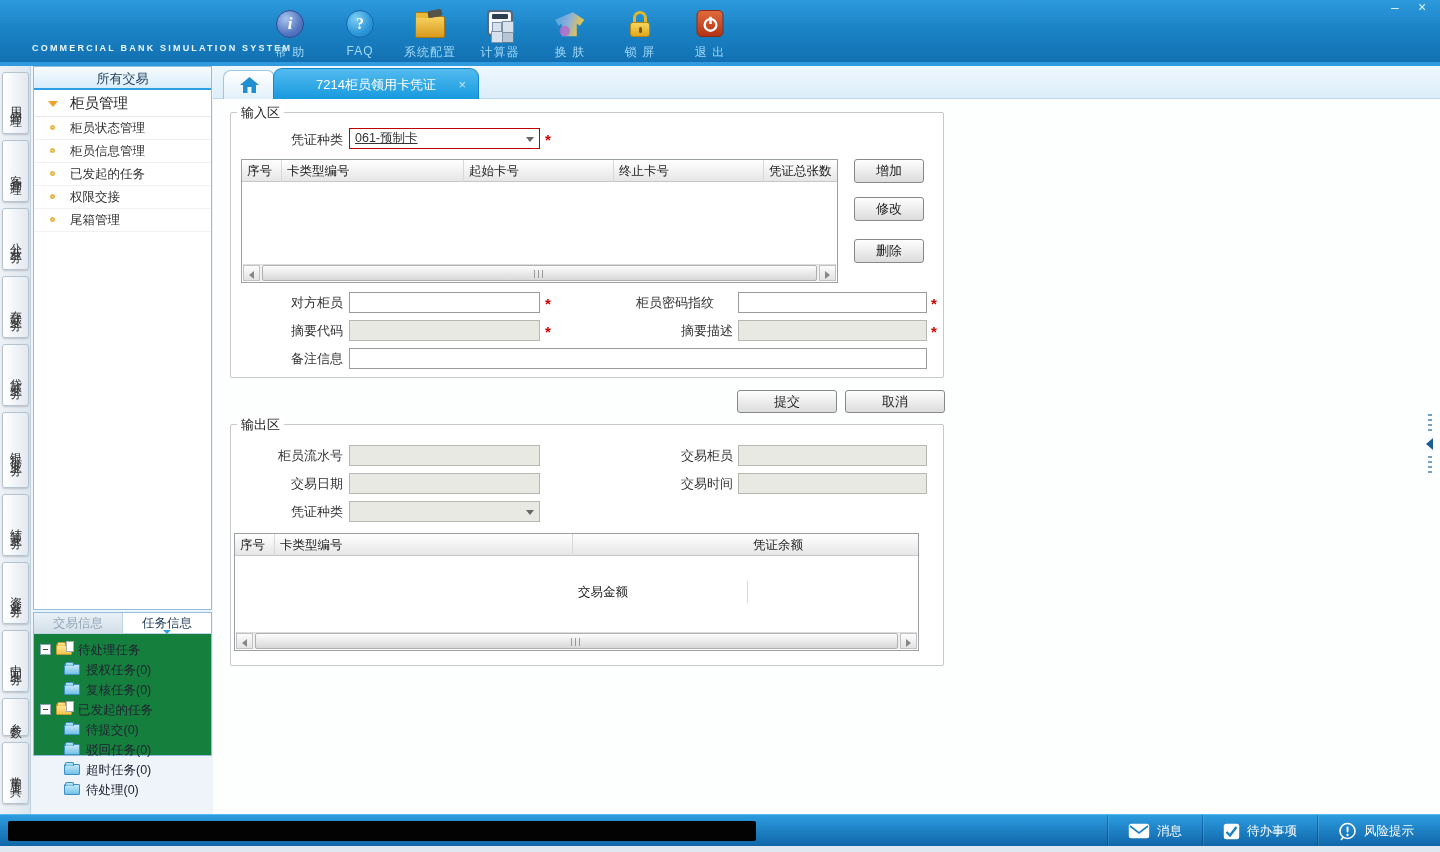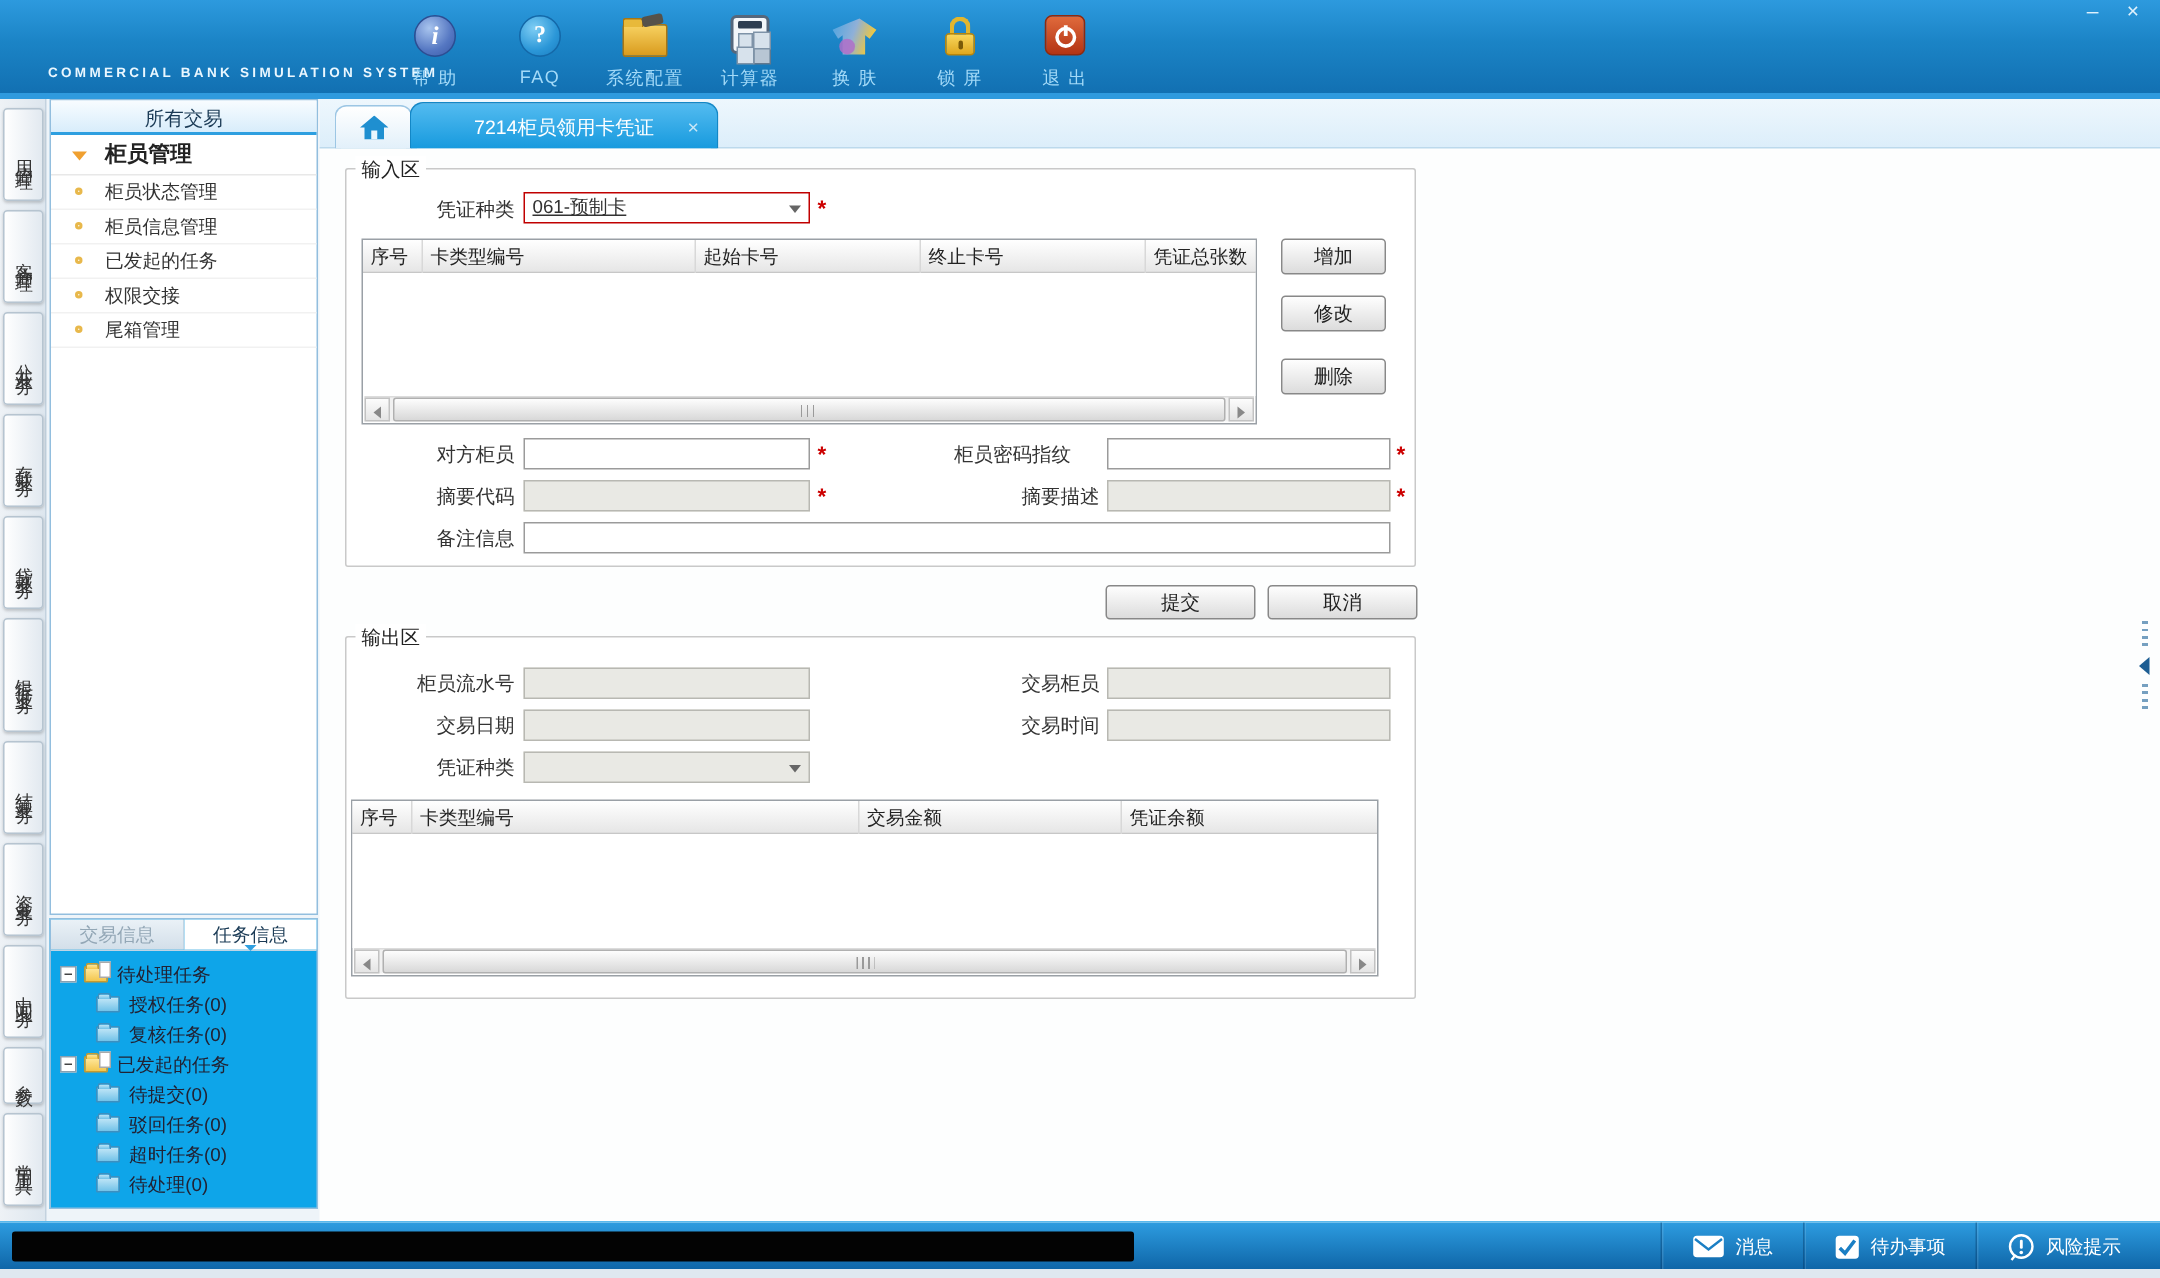--- a/index.html
+++ b/index.html
@@ -38,27 +38,27 @@
   .win-btn { position:absolute; top:0px; width:24px; height:16px; color:#dff1fc; font-size:14px; line-height:14px; text-align:center; cursor:pointer; }
 
   
   .side-strip { position:absolute; left:0; top:66px; width:31px; height:748px; background:linear-gradient(to right,#eef2f6,#dde6ee); border-right:1px solid #c3d2df; }
   .v-tab { position:relative; margin:6px 0 0 2px; width:27px; background:linear-gradient(to right,#ffffff,#e2e9f0); border:1px solid #b6c4d0; border-radius:3px; box-shadow:0 1px 2px rgba(0,0,0,.18);
     writing-mode:vertical-lr; text-orientation:upright; font-size:12px; color:#333; display:flex; align-items:center; justify-content:center; letter-spacing:3px; cursor:pointer; }
 
   
   .nav-panel { position:absolute; left:33px; top:66px; width:179px; height:544px; background:#fff; border:1px solid #92bede; }
   .nav-header { height:23px; line-height:23px; text-align:center; font-size:13px; color:#1a3a55; background:linear-gradient(#f8fcff,#d8edfb); border-bottom:2px solid #2e9fe0; cursor:pointer; }
-  .nav-group { position:relative; height:27px; line-height:27px; padding-left:36px; font-size:14.5px; color:#222; border-bottom:1px solid #e8e8e8; cursor:pointer;font-weight:bold; }
+  .nav-group { position:relative; height:27px; line-height:27px; padding-left:36px; font-size:14.5px; color:#222; border-bottom:1px solid #e8e8e8; cursor:pointer; }
   .nav-group .tri { position:absolute; left:14px; top:11px; width:0; height:0; border-left:5px solid transparent; border-right:5px solid transparent; border-top:6px solid #f0a030; }
   .nav-item { position:relative; height:23px; line-height:23px; padding-left:36px; font-size:12.5px; color:#333; border-bottom:1px solid #f1f1f1; cursor:pointer; }
   .nav-item .dot { position:absolute; left:16px; top:8px; width:5px; height:5px; border:2px solid #e8b84b; border-radius:50%; background:#fffdf2; }
 
   
-  .task-panel { position:absolute; left:33px; top:612px; width:179px; height:194px; background:#0ea5e9; border:1px solid #92bede; }
+  .task-panel { position:absolute; left:33px; top:612px; width:179px; height:144px; background:#15803d; border:1px solid #92bede; }
   .task-tabs { display:flex; height:21px; border-bottom:1px solid #bfd4e4; }
   .task-tab { flex:1; text-align:center; line-height:20px; font-size:12.5px; cursor:pointer; }
   .task-tab.inactive { background:linear-gradient(#eaf1f7,#d3dfe9); color:#93a7b6; border-right:1px solid #bfd4e4; }
   .task-tab.active { background:#fff; color:#1a3a55; position:relative; }
   .task-tab.active::after { content:""; position:absolute; left:50%; bottom:-1px; margin-left:-4px; border-left:4px solid transparent; border-right:4px solid transparent; border-top:4px solid #2e9fe0; }
   .task-tree { padding:6px 0 0 0; }
   .t-row { position:relative; height:20px; line-height:20px; font-size:12.5px; color:#223; cursor:pointer; }
   .t-row .lbl { position:absolute; top:0; }
   .lv0 .lbl { left:44px; } .lv1 .lbl { left:52px; }
   .expander { position:absolute; left:6px; top:4px; width:11px; height:11px; background:#fff; border:1px solid #8aa0b0; }
@@ -344,21 +344,21 @@
 
     <div class="flabel" style="left:0px; top:76px; width:112px;">凭证种类</div>
     <div class="fselect dis" style="left:118px; top:76px; width:191px;">
       <span class="sel-arrow"></span>
     </div>
 
     <div class="gridtbl" style="left:3px; top:108px; width:685px; height:118px;">
       <div class="gt-head">
         <div class="gt-col" style="width:40px;">序号</div>
         <div class="gt-col" style="width:298px;">卡类型编号</div>
-        <div class="gt-col" style="width:175px;">交易金额</div>
+        <div class="gt-col" style="width:175px;margin-top:47px;">交易金额</div>
         <div class="gt-col" style="flex:1;">凭证余额</div>
       </div>
       <div class="gt-body" style="height:76px;"></div>
       <div class="hscroll">
         <div class="hs-btn left">
             <span class="arr"></span>
           </div>
         <div class="hs-thumb"></div>
         <div class="hs-btn right">
             <span class="arr"></span>

